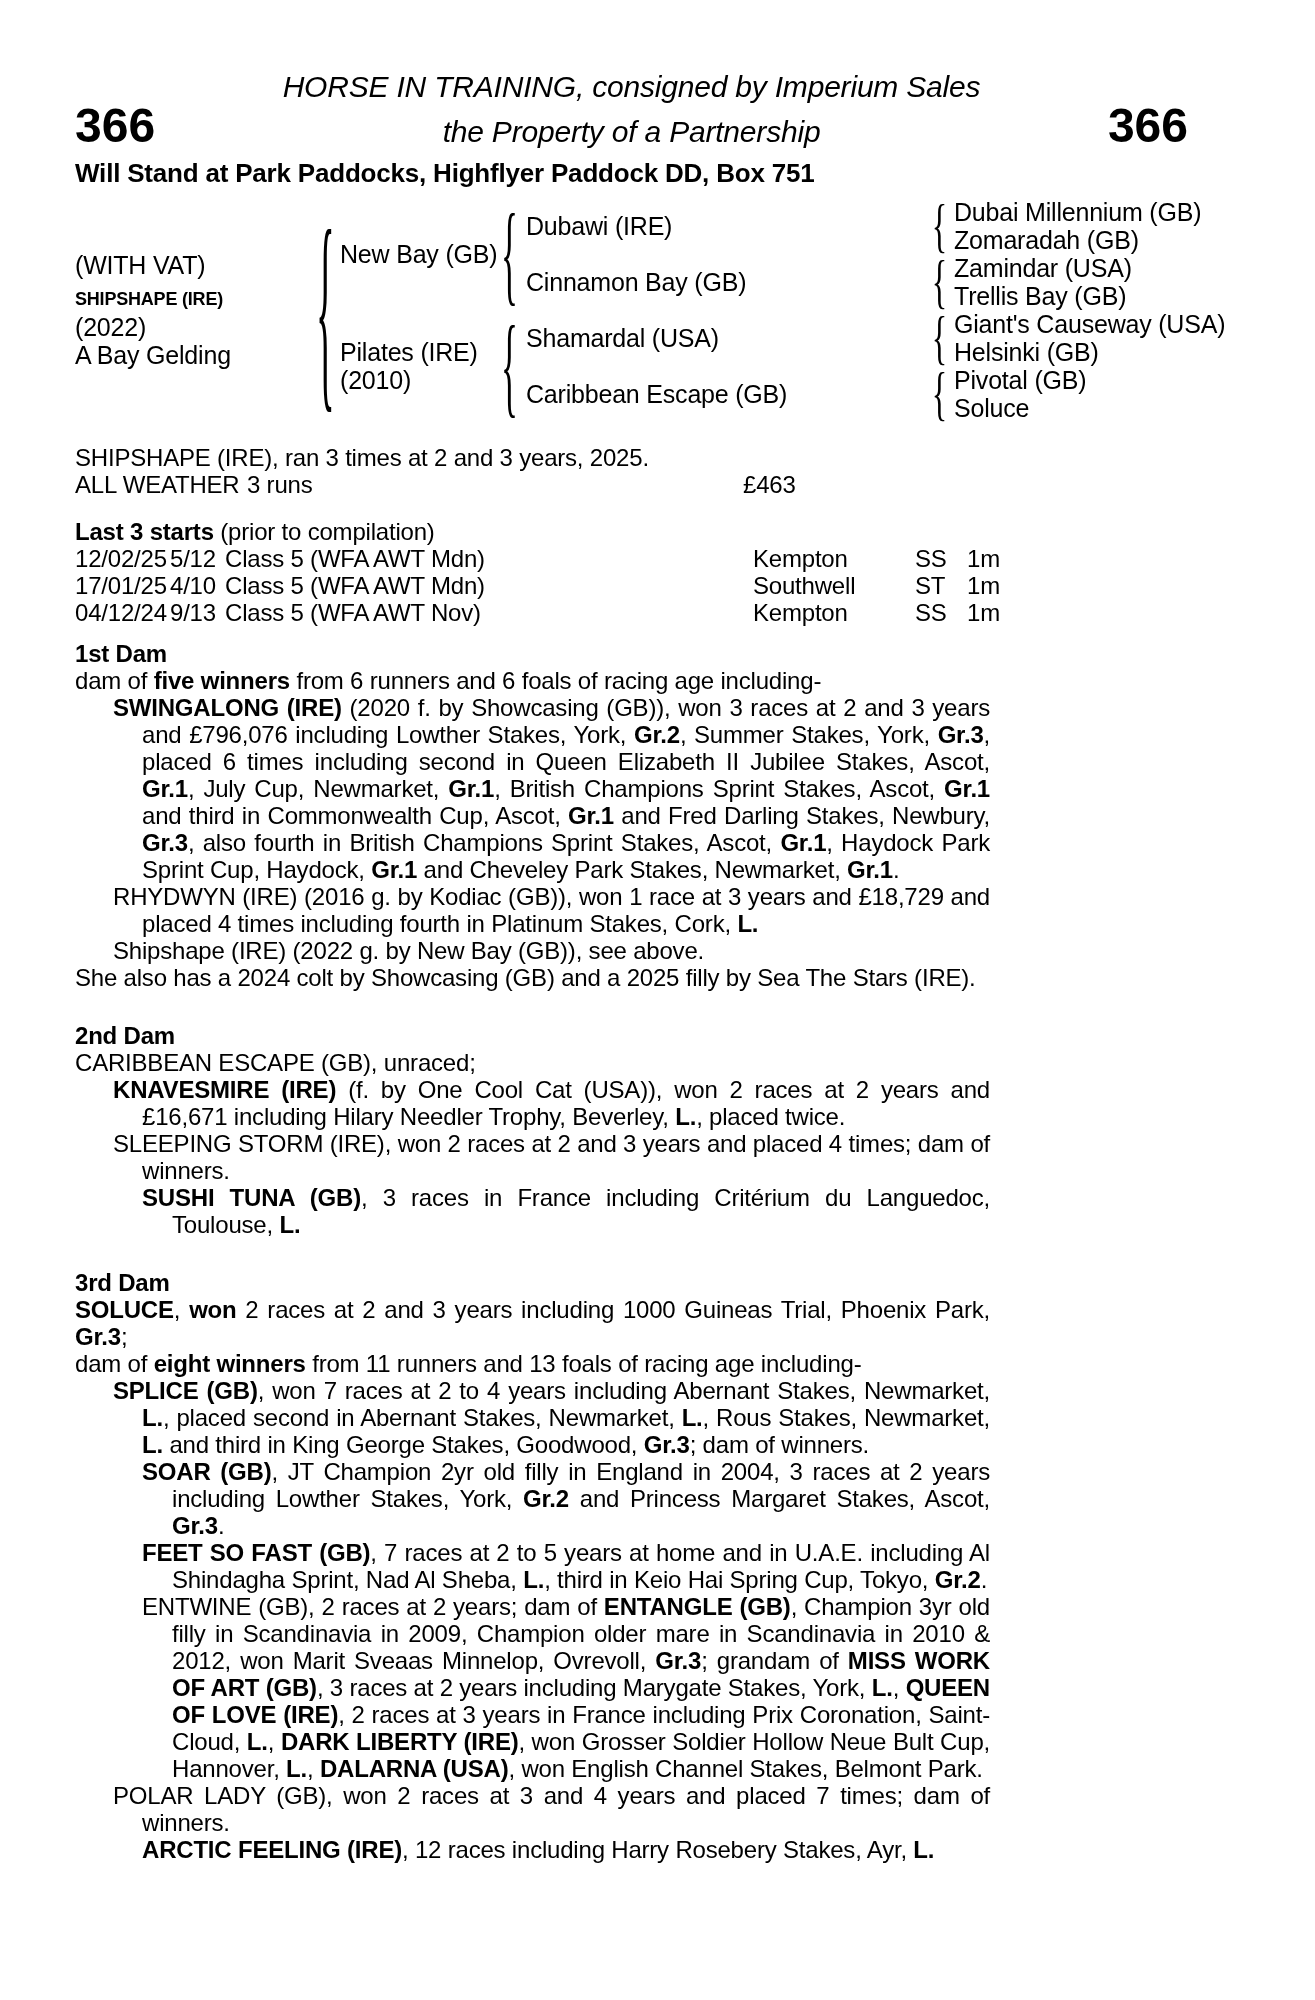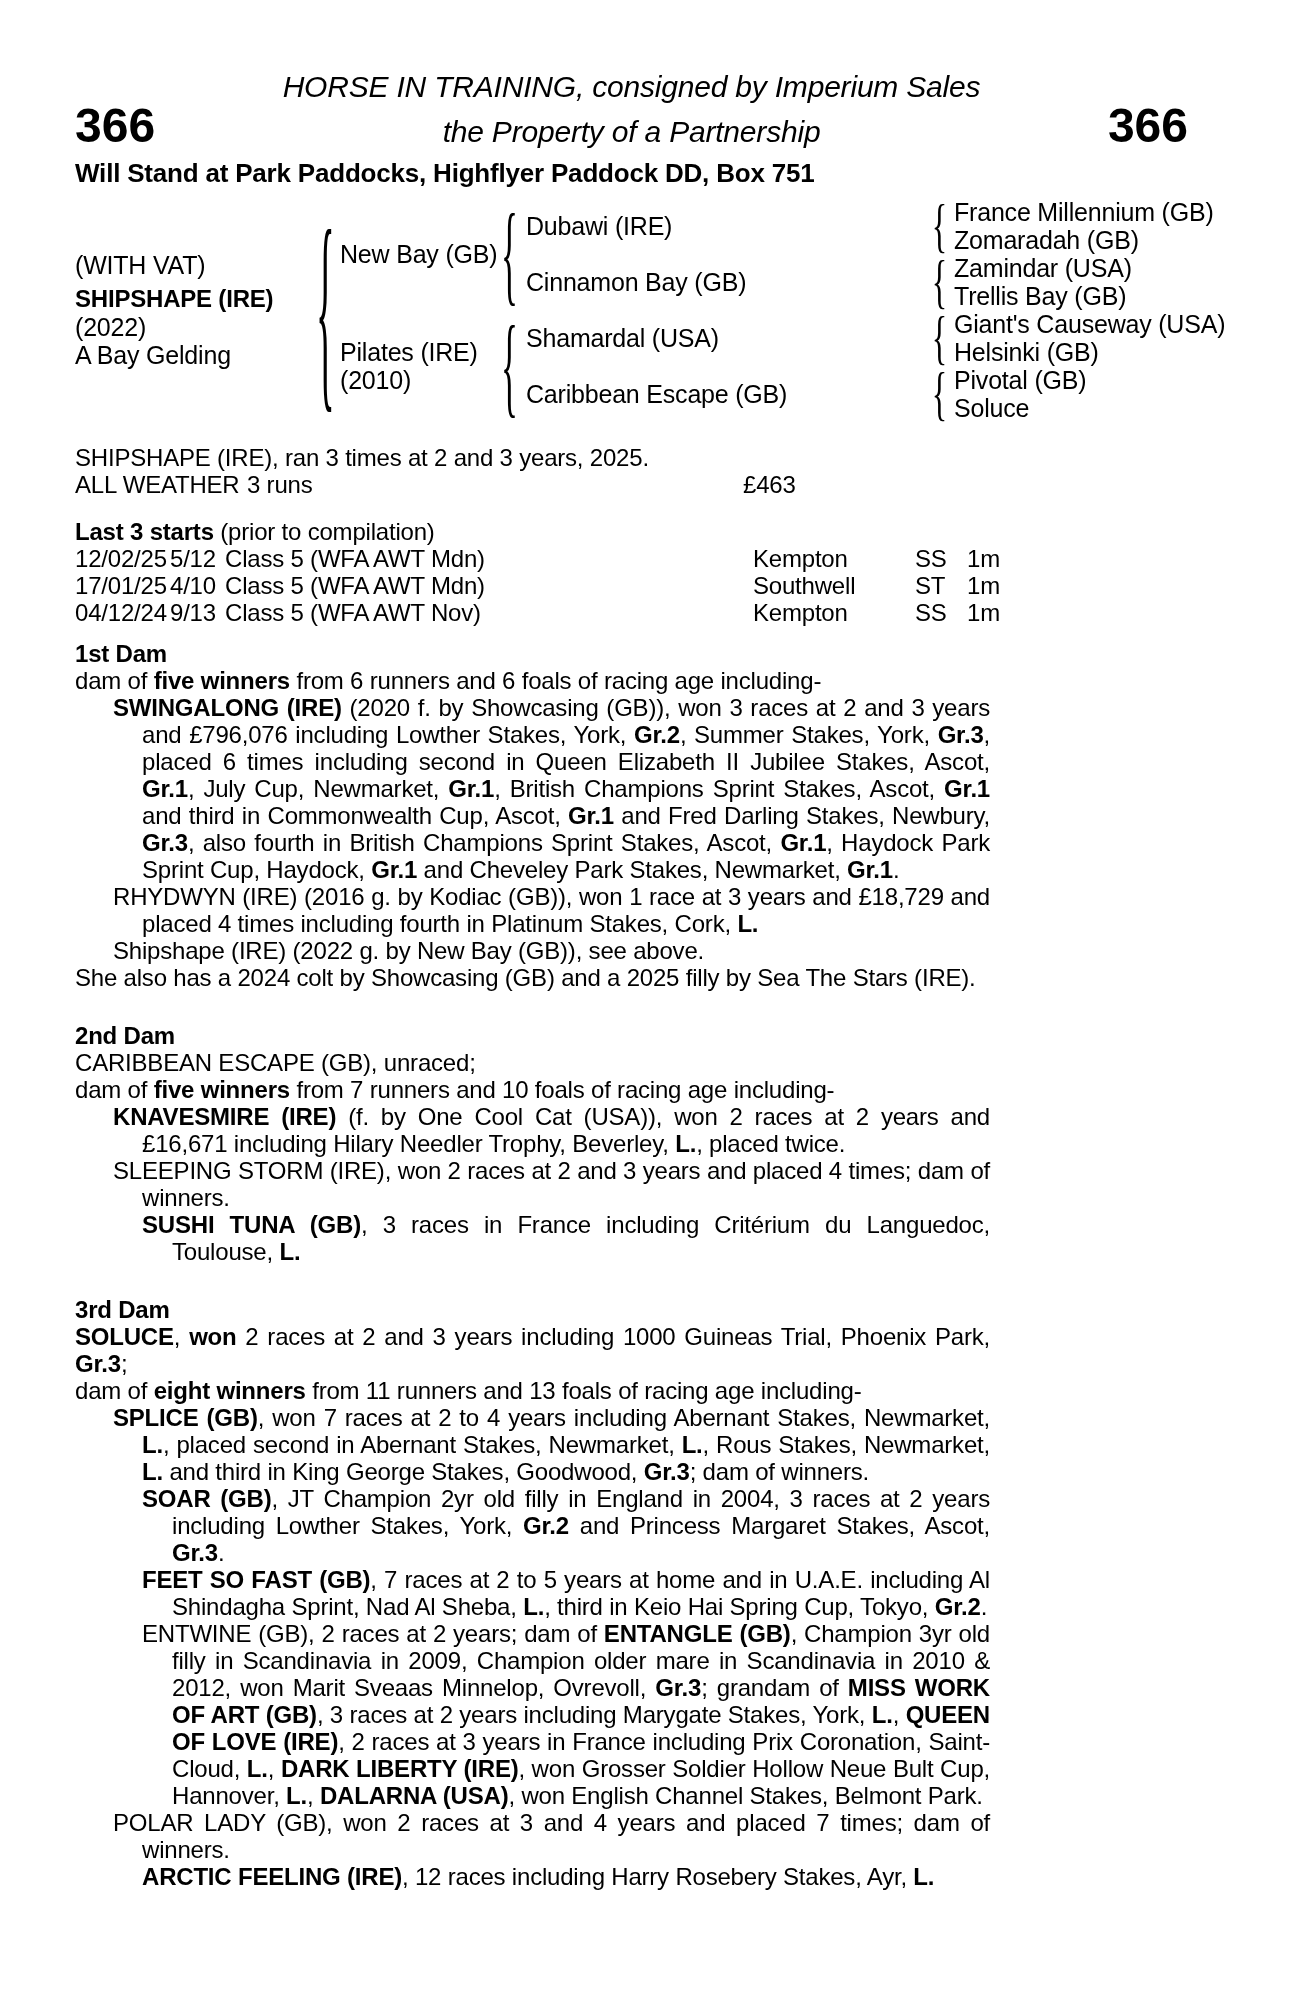--- a/index.html
+++ b/index.html
@@ -18,21 +18,21 @@
   .hdr-title1{text-align:center;font-style:italic;font-size:30px;line-height:34px;}
   .hdr-row2{display:grid;grid-template-columns:auto 1fr auto;align-items:baseline;margin-top:2px;}
   .lot{font-weight:bold;font-size:48px;line-height:40px;letter-spacing:0;}
   .hdr-title2{text-align:center;font-style:italic;font-size:30px;}
   .stand-line{font-weight:bold;font-size:26px;line-height:30px;margin-top:12px;}
 
   
   .ped{display:grid;grid-template-columns:235px 30px 152px 34px 398px 30px 1fr;
        grid-auto-rows:28px;margin-top:10px;font-size:25px;line-height:28px;white-space:nowrap;}
   .ped-subject{grid-column:1;grid-row:1/9;display:flex;flex-direction:column;justify-content:center;}
-  .ped-subject .nm{font-weight:bold;font-size:24px;margin-top:6px;}
+  .ped-subject .nm{font-weight:bold;font-size:18px;margin-top:6px;}
   .vcenter{display:flex;flex-direction:column;justify-content:center;}
   .rowc{display:flex;align-items:center;}
   .brc{display:flex;align-items:center;justify-content:center;overflow:visible;}
   .brace{font-family:"Liberation Serif",serif;font-weight:normal;line-height:1;display:inline-block;}
   .br2{font-size:52px;transform:scale(.62,1.12);}
   .br4{font-size:52px;transform:scale(.68,2.15);}
   .br8{font-size:52px;transform:scale(.75,4.25);}
   .c2{grid-column:3;} .c4{grid-column:4;} .c5{grid-column:5;} .c6{grid-column:6;} .c7{grid-column:7;}
   .r1-5{grid-row:1/5;} .r5-9{grid-row:5/9;} .r1-9{grid-row:1/9;}
   .r1-3{grid-row:1/3;} .r3-5{grid-row:3/5;} .r5-7{grid-row:5/7;} .r7-9{grid-row:7/9;}
@@ -105,21 +105,21 @@
     <div class="c6 r3-5 brc">
         <span class="brace br2">{</span>
       </div>
     <div class="c6 r5-7 brc">
         <span class="brace br2">{</span>
       </div>
     <div class="c6 r7-9 brc">
         <span class="brace br2">{</span>
       </div>
 
-    <div class="c7 r1 rowc">France Millennium (GB)</div>
+    <div class="c7 r1 rowc">Dubai Millennium (GB)</div>
     <div class="c7 r2 rowc">Zomaradah (GB)</div>
     <div class="c7 r3 rowc">Zamindar (USA)</div>
     <div class="c7 r4 rowc">Trellis Bay (GB)</div>
     <div class="c7 r5 rowc">Giant's Causeway (USA)</div>
     <div class="c7 r6 rowc">Helsinki (GB)</div>
     <div class="c7 r7 rowc">Pivotal (GB)</div>
     <div class="c7 r8 rowc">Soluce</div>
   </div>
 
   <div class="main">
@@ -159,21 +159,20 @@
 
     <div id="sections">
         <div class="sec-head mt1">1st Dam</div>
         <div class="para">dam of <span class="b">five winners</span> from 6 runners and 6 foals of racing age including-</div>
         <div class="para ind1"><span class="b">SWINGALONG (IRE)</span> (2020 f. by Showcasing (GB)), won 3 races at 2 and 3 years and £796,076 including Lowther Stakes, York, <span class="b">Gr.2</span>, Summer Stakes, York, <span class="b">Gr.3</span>, placed 6 times including second in Queen Elizabeth II Jubilee Stakes, Ascot, <span class="b">Gr.1</span>, July Cup, Newmarket, <span class="b">Gr.1</span>, British Champions Sprint Stakes, Ascot, <span class="b">Gr.1</span> and third in Commonwealth Cup, Ascot, <span class="b">Gr.1</span> and Fred Darling Stakes, Newbury, <span class="b">Gr.3</span>, also fourth in British Champions Sprint Stakes, Ascot, <span class="b">Gr.1</span>, Haydock Park Sprint Cup, Haydock, <span class="b">Gr.1</span> and Cheveley Park Stakes, Newmarket, <span class="b">Gr.1</span>.</div>
         <div class="para ind1"><span class="i">RHYDWYN (IRE)</span> (2016 g. by Kodiac (GB)), won 1 race at 3 years and £18,729 and placed 4 times including fourth in Platinum Stakes, Cork, <span class="b">L.</span></div>
         <div class="para ind1">Shipshape (IRE) (2022 g. by New Bay (GB)), see above.</div>
         <div class="para">She also has a 2024 colt by Showcasing (GB) and a 2025 filly by Sea The Stars (IRE).</div>
         <div class="sec-head mt2">2nd Dam</div>
         <div class="para">CARIBBEAN ESCAPE (GB), unraced;</div>
-        <div class="para">dam of <span class="b">five winners</span> from 7 runners and 10 foals of racing age including-</div>
         <div class="para ind1"><span class="b">KNAVESMIRE (IRE)</span> (f. by One Cool Cat (USA)), won 2 races at 2 years and £16,671 including Hilary Needler Trophy, Beverley, <span class="b">L.</span>, placed twice.</div>
         <div class="para ind1"><span class="i">SLEEPING STORM (IRE)</span>, won 2 races at 2 and 3 years and placed 4 times; dam of winners.</div>
         <div class="para ind2"><span class="b">SUSHI TUNA (GB)</span>, 3 races in France including Critérium du Languedoc, Toulouse, <span class="b">L.</span></div>
         <div class="sec-head mt2">3rd Dam</div>
         <div class="para"><span class="b">SOLUCE</span>, <span class="b">won</span> 2 races at 2 and 3 years including 1000 Guineas Trial, Phoenix Park, <span class="b">Gr.3</span>;</div>
         <div class="para">dam of <span class="b">eight winners</span> from 11 runners and 13 foals of racing age including-</div>
         <div class="para ind1"><span class="b">SPLICE (GB)</span>, won 7 races at 2 to 4 years including Abernant Stakes, Newmarket, <span class="b">L.</span>, placed second in Abernant Stakes, Newmarket, <span class="b">L.</span>, Rous Stakes, Newmarket, <span class="b">L.</span> and third in King George Stakes, Goodwood, <span class="b">Gr.3</span>; dam of winners.</div>
         <div class="para ind2"><span class="b">SOAR (GB)</span>, JT Champion 2yr old filly in England in 2004, 3 races at 2 years including Lowther Stakes, York, <span class="b">Gr.2</span> and Princess Margaret Stakes, Ascot, <span class="b">Gr.3</span>.</div>
         <div class="para ind2"><span class="b">FEET SO FAST (GB)</span>, 7 races at 2 to 5 years at home and in U.A.E. including Al Shindagha Sprint, Nad Al Sheba, <span class="b">L.</span>, third in Keio Hai Spring Cup, Tokyo, <span class="b">Gr.2</span>.</div>
         <div class="para ind2"><span class="i">ENTWINE (GB)</span>, 2 races at 2 years; dam of <span class="b">ENTANGLE (GB)</span>, Champion 3yr old filly in Scandinavia in 2009, Champion older mare in Scandinavia in 2010 &amp; 2012, won Marit Sveaas Minnelop, Ovrevoll, <span class="b">Gr.3</span>; grandam of <span class="b">MISS WORK OF ART (GB)</span>, 3 races at 2 years including Marygate Stakes, York, <span class="b">L.</span>, <span class="b">QUEEN OF LOVE (IRE)</span>, 2 races at 3 years in France including Prix Coronation, Saint-Cloud, <span class="b">L.</span>, <span class="b">DARK LIBERTY (IRE)</span>, won Grosser Soldier Hollow Neue Bult Cup, Hannover, <span class="b">L.</span>, <span class="b">DALARNA (USA)</span>, won English Channel Stakes, Belmont Park.</div>

